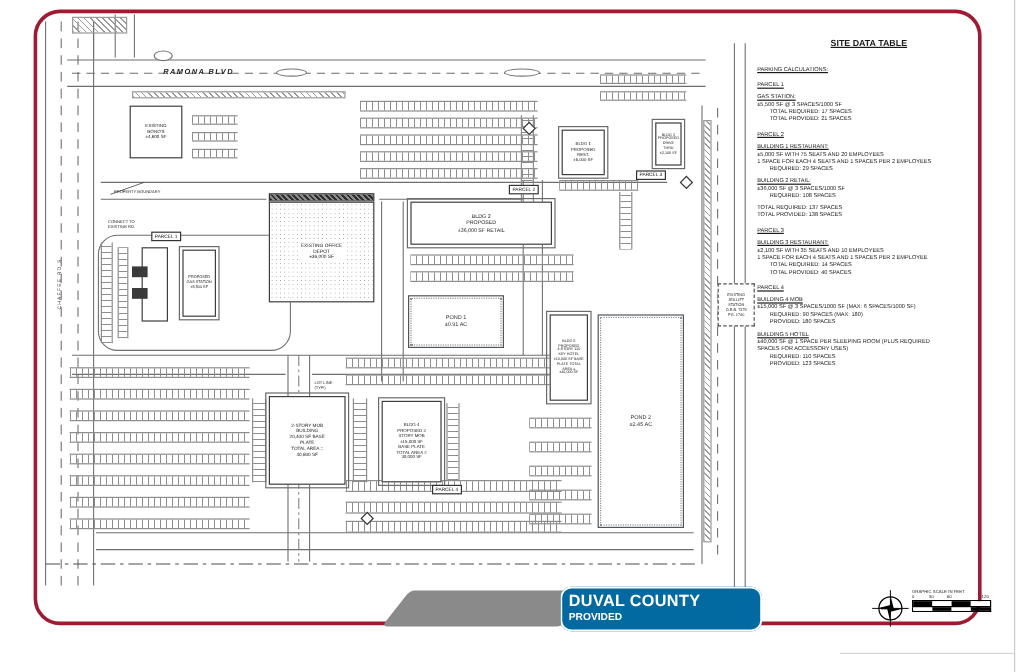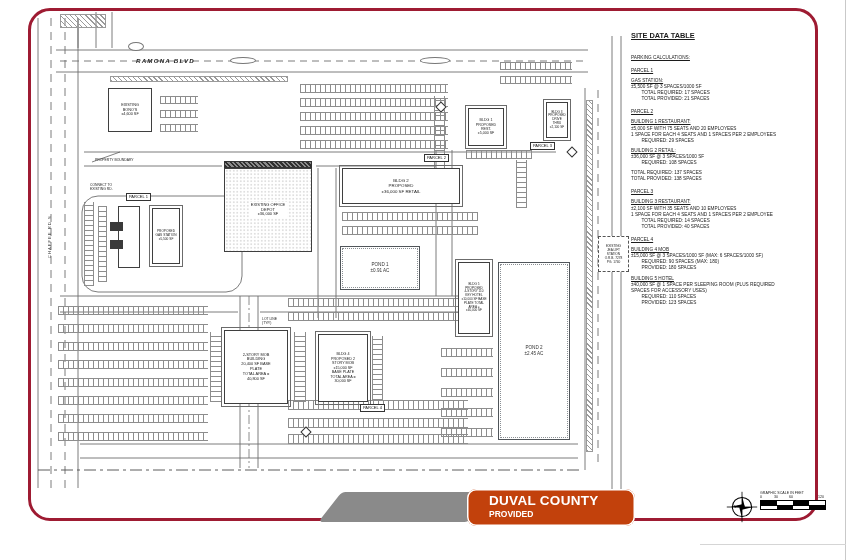--- a/index.html
+++ b/index.html
@@ -30,34 +30,34 @@
   .hatch{background:repeating-linear-gradient(45deg,#9a9a9a 0 1px,transparent 1px 3.6px);border:.8px solid #9a9a9a;}
   .dia{width:8px;height:8px;border:1px solid #333;background:#fff;transform:rotate(45deg);}
   .isl{border:.9px solid #777;border-radius:50%;background:#fff;}
   
   .ptag{border:.8px solid #333;background:#fff;font-size:4px;line-height:1.4;padding:0 2px;color:#111;white-space:nowrap;}
   .note{font-size:3.4px;line-height:1.25;color:#222;white-space:pre-line;}
   .street{font-size:6.2px;font-weight:bold;font-style:italic;letter-spacing:1.2px;color:#222;white-space:nowrap;}
   .vroad{font-size:4.2px;color:#333;transform:rotate(-90deg);transform-origin:left top;white-space:nowrap;letter-spacing:1px;}
   
   .site-table{left:631px;top:31px;width:186px;font-size:4.7px;line-height:1.3;color:#1c1c1c;}
-  .st-title{font-size:7.4px;font-weight:bold;text-decoration:underline;margin-bottom:14px;}
+  .st-title{font-size:7.4px;font-weight:bold;text-decoration:underline;margin-bottom:14px;text-align:center;}
   .st-sub{text-decoration:underline;margin-bottom:6px;}
   .st-parcel{text-decoration:underline;margin:7px 0 4px;}
   .st-gname{text-decoration:underline;margin-top:4px;}
   .st-body{white-space:pre-wrap;margin-bottom:1px;}
   .st-totals{margin-top:4px;white-space:pre-wrap;}
   
   .swoosh{left:330px;top:492px;width:150px;height:30px;background:#8a8a8a;transform:skewX(-38deg);border-radius:4px;}
   .banner{left:24px;top:489px;width:352px;height:43px;background:#9e1b32;border-radius:9px;color:#fff;
           padding:5px 10px 0 10px;box-shadow:0 0 0 1.5px #fff inset;}
   .banner .t1{font-size:15px;font-weight:bold;font-style:italic;letter-spacing:.2px;white-space:nowrap;}
   .banner .t2{font-size:9px;font-weight:bold;font-style:italic;margin-top:2px;white-space:nowrap;}
-  .county{left:467px;top:489px;width:168px;height:37px;background:#c2410c;border-radius:9px;color:#fff;
-          padding:4px 10px 0 22px;box-shadow:0 0 0 1.5px #fff inset;}
+  .county{left:467px;top:489px;width:168px;height:37px;background:#0369a1;border-radius:9px;color:#fff;
+          padding:4px 10px 0 7px;box-shadow:0 0 0 1.5px #fff inset;}
   .county .t1{font-size:13.5px;font-weight:bold;letter-spacing:.3px;}
   .county .t2{font-size:8.5px;font-weight:bold;margin-top:1px;}
   .scalebar{left:760px;top:491px;width:72px;color:#222;}
   .sb-label{font-size:3.6px;white-space:nowrap;}
   .sb-nums{position:relative;height:5px;font-size:3.6px;}
   .sb-nums span{position:absolute;top:0;}
   .sb-bar{position:relative;width:64px;height:4px;border:.8px solid #000;display:flex;}
   .sb-bar i{display:block;height:100%;}
   .sb-bar2{width:64px;height:2.5px;border:.8px solid #000;border-top:none;display:flex;}
 </style>

